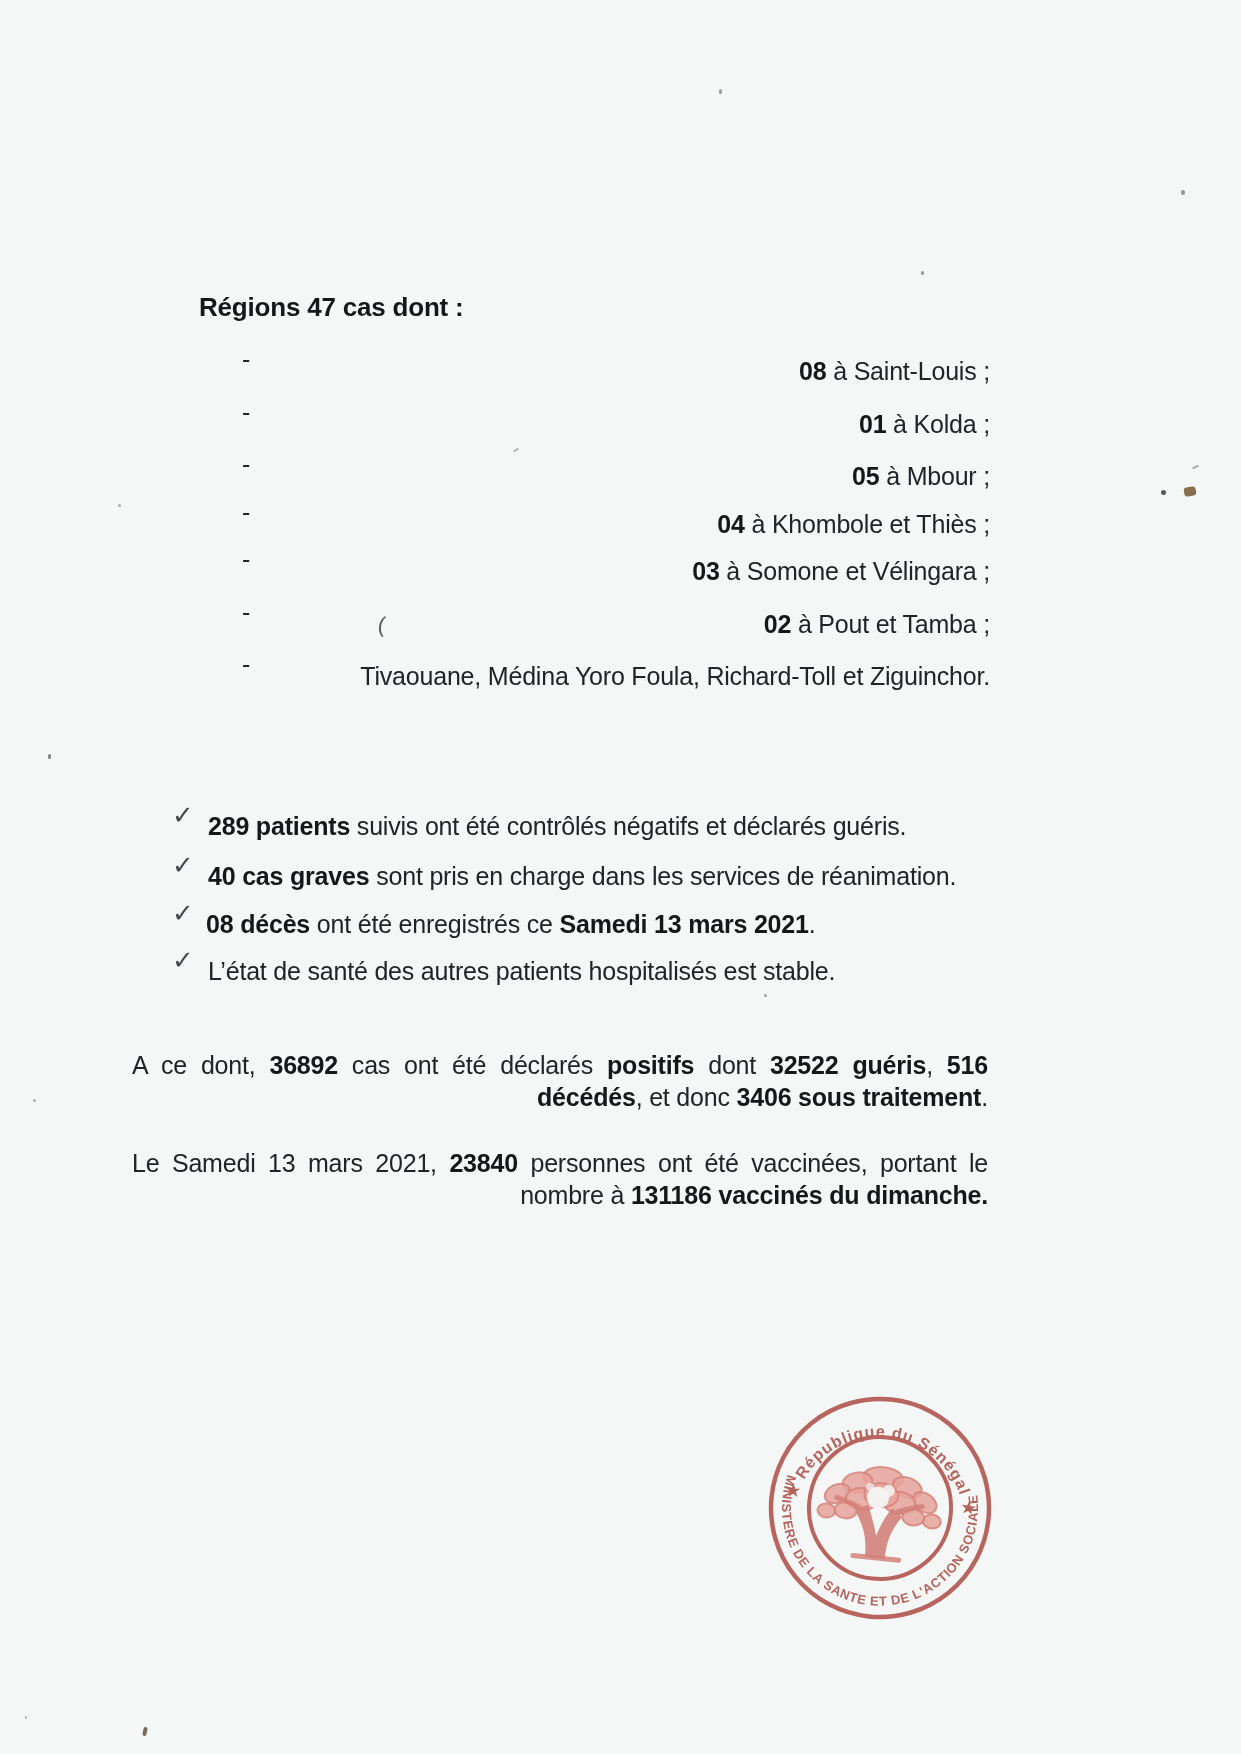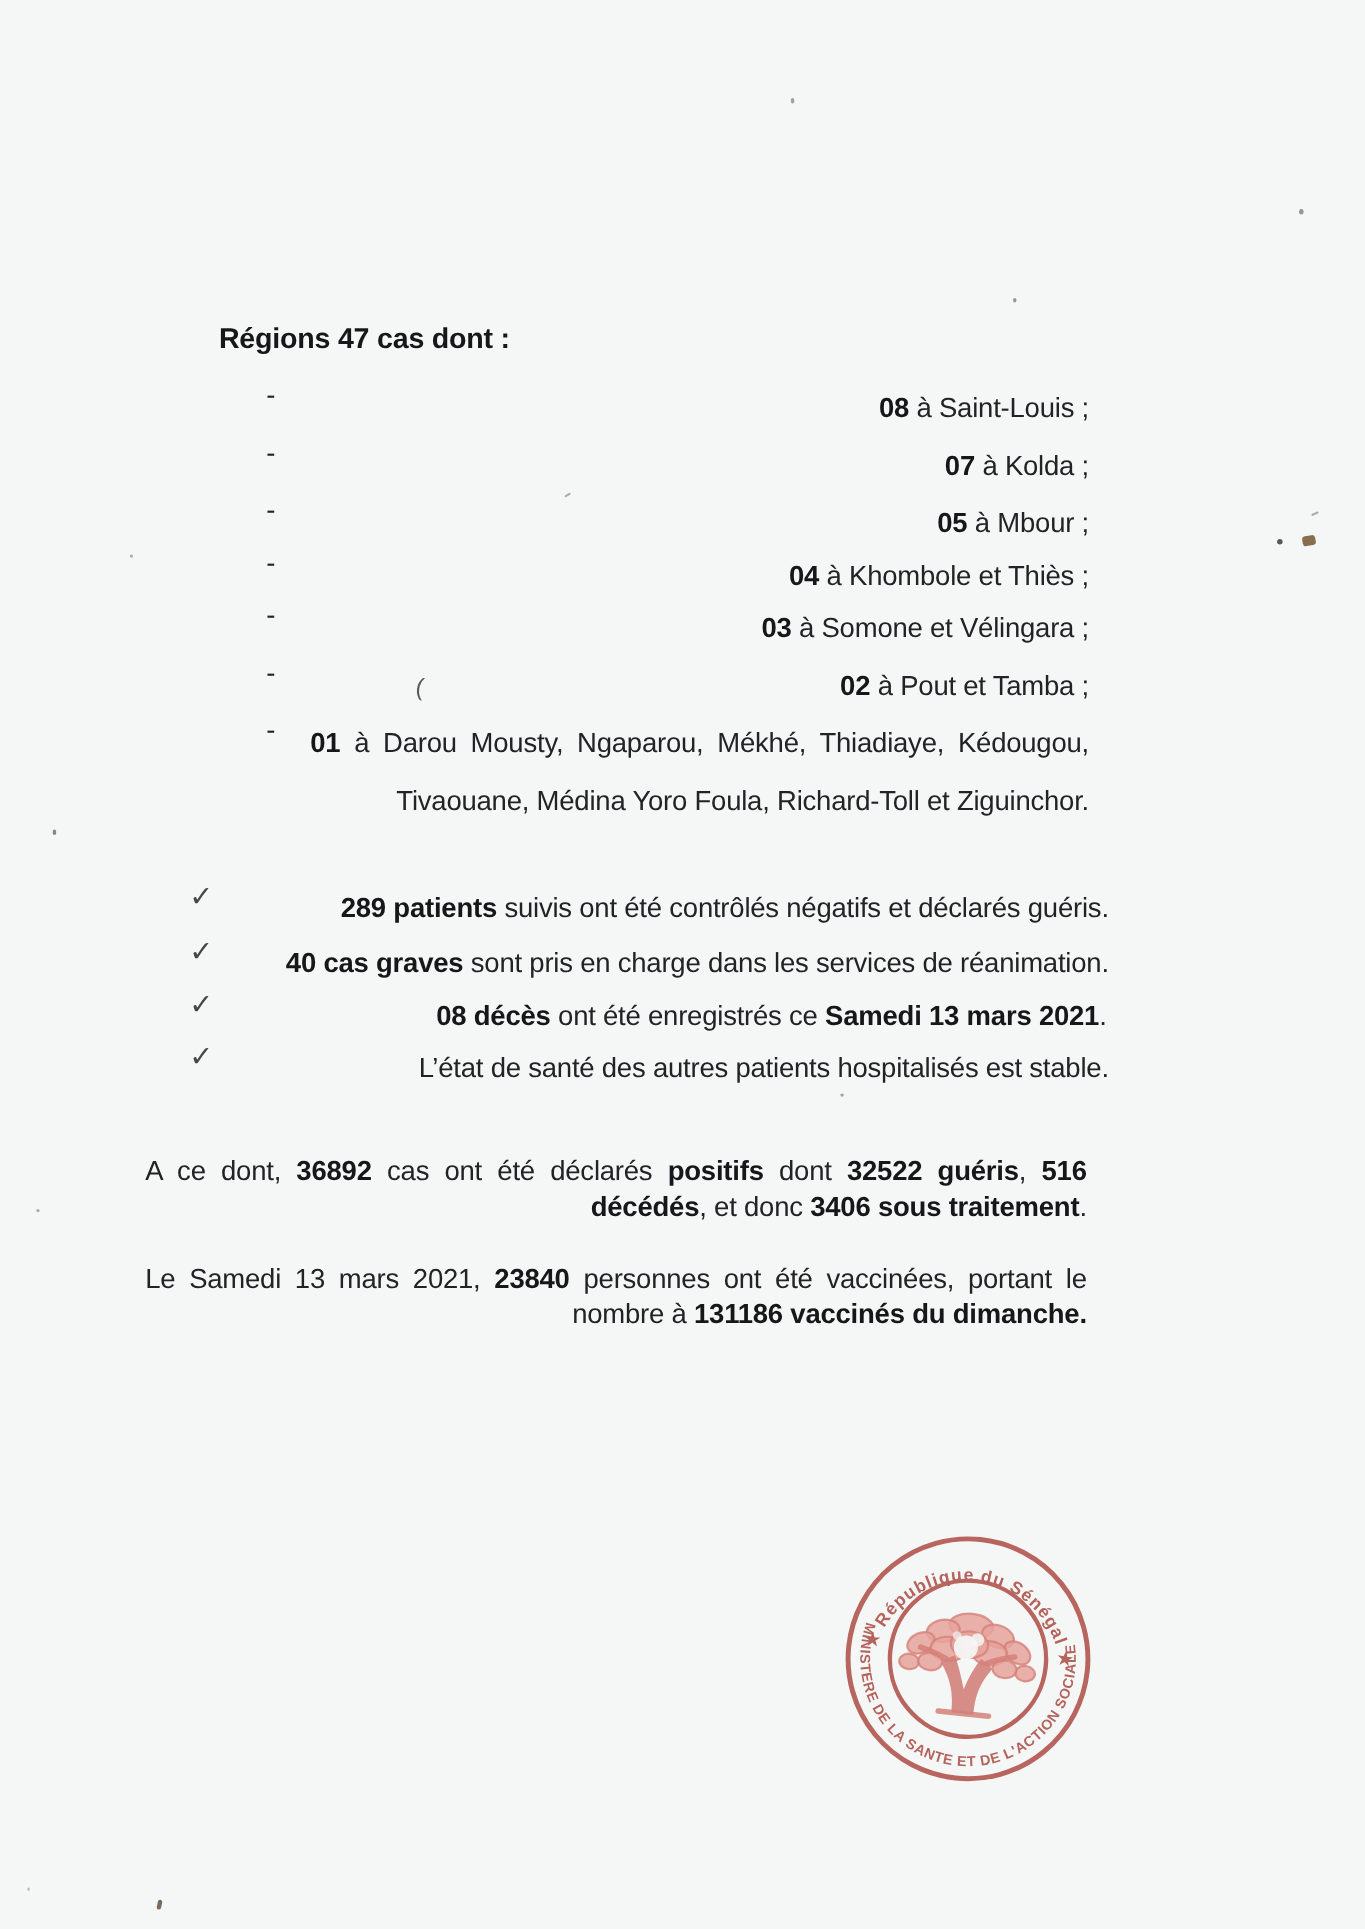--- a/index.html
+++ b/index.html
@@ -28,21 +28,21 @@
   
   .heading{left:199px;top:292px;font-weight:700;font-size:26px;color:var(--ink-bold);}
   
   .region-row .marker{position:absolute;left:242px;width:30px;text-align:left;color:var(--ink);}
   .region-row .content{position:absolute;left:282px;width:708px;line-height:52px;}
   .region-row{position:absolute;left:0;top:0;width:1241px;height:0;}
   .jline{text-align:justify;text-align-last:justify;}
   .lline{text-align:right;}
   
   .check-row .check{position:absolute;left:172px;color:#44474a;font-size:26px;}
-  .check-row .content{position:absolute;left:208px;width:800px;white-space:nowrap;text-align:right;}
+  .check-row .content{position:absolute;left:208px;width:800px;white-space:nowrap;}
   
   .para{left:132px;width:856px;line-height:32px;}
   
   .stamp{left:760px;top:1388px;width:240px;height:240px;transform:rotate(6deg);opacity:.88;}
   .stamp-svg{width:100%;height:100%;}
   .rim{fill:none;stroke:var(--rim);}
   .stamp-top{fill:var(--stamp-text);font-family:"Liberation Sans",sans-serif;font-size:16px;font-weight:700;letter-spacing:1px;}
   .stamp-bottom{fill:var(--stamp-text);font-family:"Liberation Sans",sans-serif;font-size:13px;font-weight:700;letter-spacing:0.6px;}
   .crown{fill:var(--tree);stroke:var(--trunk);stroke-width:2;fill-opacity:.85;stroke-opacity:.8;}
   .trunk{fill:var(--trunk);opacity:.9;}
@@ -57,42 +57,41 @@
 <div class="page" style="--rim: #b0524b; --stamp-text: #ad4f49; --tree: #e5998f; --trunk: #cf7169; --page: #f4f7f5; --ink: #212326;">
 
   <div class="abs heading">Régions 47 cas dont :</div>
 
   <div class="region-row" style="top:345px">
     <span class="marker">-</span>
     <div class="content lline"><b>08</b><span> à Saint-Louis ;</span></div>
   </div>
   <div class="region-row" style="top:398px">
     <span class="marker">-</span>
-    <div class="content lline"><b>07</b><span> à Kolda ;</span></div>
+    <div class="content lline"><b>01</b><span> à Kolda ;</span></div>
   </div>
   <div class="region-row" style="top:450px">
     <span class="marker">-</span>
     <div class="content lline"><b>05</b><span> à Mbour ;</span></div>
   </div>
   <div class="region-row" style="top:498px">
     <span class="marker">-</span>
     <div class="content lline"><b>04</b><span> à Khombole et Thiès ;</span></div>
   </div>
   <div class="region-row" style="top:545px">
     <span class="marker">-</span>
     <div class="content lline"><b>03</b><span> à Somone et Vélingara ;</span></div>
   </div>
   <div class="region-row" style="top:598px">
     <span class="marker">-</span>
     <div class="content lline"><b>02</b><span> à Pout et Tamba ;</span></div>
   </div>
   <div class="region-row" style="top:650px">
     <span class="marker">-</span>
     <div class="content">
-      <div class="jline"><b>01</b><span> à Darou Mousty, Ngaparou, Mékhé, Thiadiaye, Kédougou,</span></div>
       <div class="lline"><span>Tivaouane, Médina Yoro Foula, Richard-Toll et Ziguinchor.</span></div>
     </div>
   </div>
 
   <div class="check-row region-row" style="top:800px">
     <span class="check">✓</span>
     <div class="content"><b>289 patients</b><span> suivis ont été contrôlés négatifs et déclarés guéris.</span></div>
   </div>
   <div class="check-row region-row" style="top:850px">
     <span class="check">✓</span>

